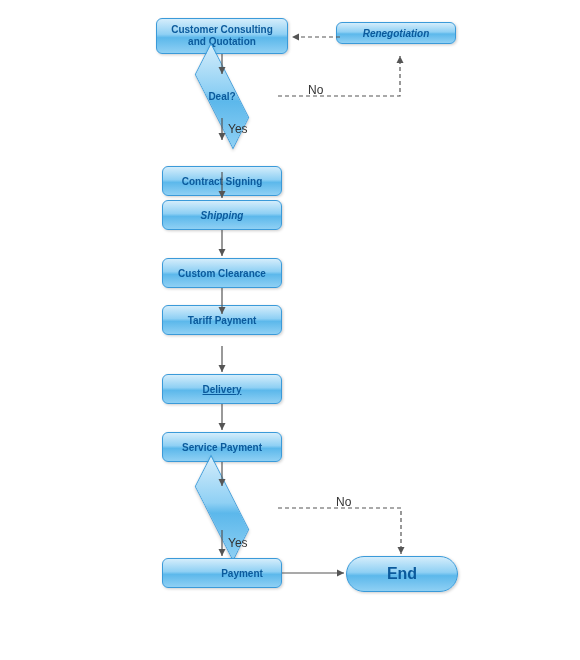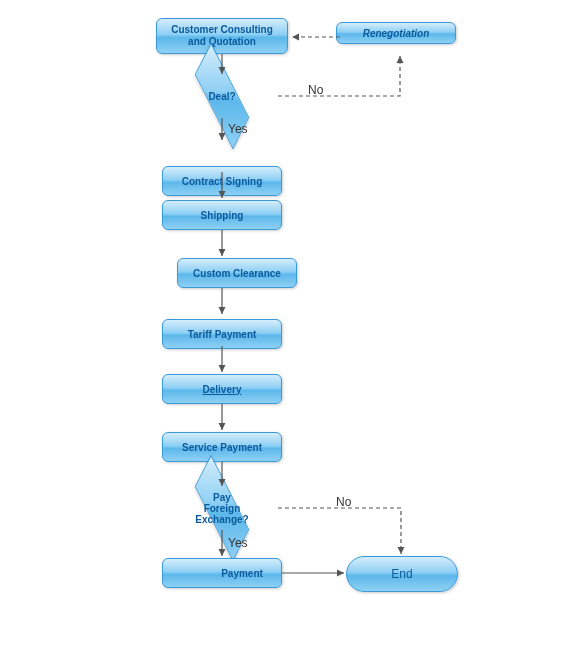--- a/index.html
+++ b/index.html
@@ -56,22 +56,22 @@
     text-align: center;
     white-space: nowrap;
     line-height: 1.1;
   }
   .terminator {
     position: absolute;
     background: linear-gradient(to bottom, #d4edfb 0%, #8fd0f4 45%, #5cb8eb 55%, #8fd0f4 100%);
     border: 1px solid #3a9ad9;
     box-shadow: 1px 1px 3px rgba(0,0,0,0.2);
     color: #0b5a9c;
-    font-size: 12px;
-    font-weight: normal;
+    font-size: 16px;
+    font-weight: bold;
     text-align: left;
     display: flex;
     align-items: center;
     justify-content: center;
     border-radius: 18px;
   }
   .edge-label {
     position: absolute;
     font-size: 12px;
     color: #333;
@@ -93,34 +93,32 @@
 
 <div class="box" style="left:336px; top:22px; width:120px; height:22px;font-style:italic;">Renegotiation</div>
 
 <div class="diamond" style="left:222px; top:96px;">
   <div class="diamond-shape"></div>
   <div class="diamond-label">Deal?</div>
 </div>
 
 <div class="box" style="left:162px; top:142px; width:120px; height:30px;margin-top:24px;">Contract Signing</div>
 
-<div class="box" style="left:162px; top:200px; width:120px; height:30px;">Shipping</div>
+<div class="box" style="left:162px; top:200px; width:120px; height:30px;font-style:italic;">Shipping</div>
 
-<div class="box" style="left:162px; top:258px; width:120px; height:30px;margin-left:15px;">Custom Clearance</div>
+<div class="box" style="left:162px; top:258px; width:120px; height:30px;">Custom Clearance</div>
 
-<div class="box" style="left:162px; top:319px; width:120px; height:30px;">Tariff Payment</div>
+<div class="box" style="left:162px; top:305px; width:120px; height:30px;">Tariff Payment</div>
 
 <div class="box" style="left:162px; top:374px; width:120px; height:30px;text-decoration:underline;">Delivery</div>
 
 <div class="box" style="left:162px; top:432px; width:120px; height:30px;">Service Payment</div>
 
 <div class="diamond" style="left:222px; top:508px;">
   <div class="diamond-shape"></div>
-  <div class="diamond-label" style="white-space:pre-line;">Pay Foreign
-Exchange?</div>
 </div>
 
 <div class="box" style="left:162px; top:558px; width:120px; height:30px;padding-left:44px;">Payment</div>
 
 <div class="terminator" style="left:346px; top:556px; width:110px; height:34px;">End</div>
 
 <div class="edge-label" style="left:228px; top:122px;">Yes</div>
 <div class="edge-label" style="left:308px; top:83px;">No</div>
 <div class="edge-label" style="left:228px; top:536px;">Yes</div>
 <div class="edge-label" style="left:336px; top:495px;">No</div>

